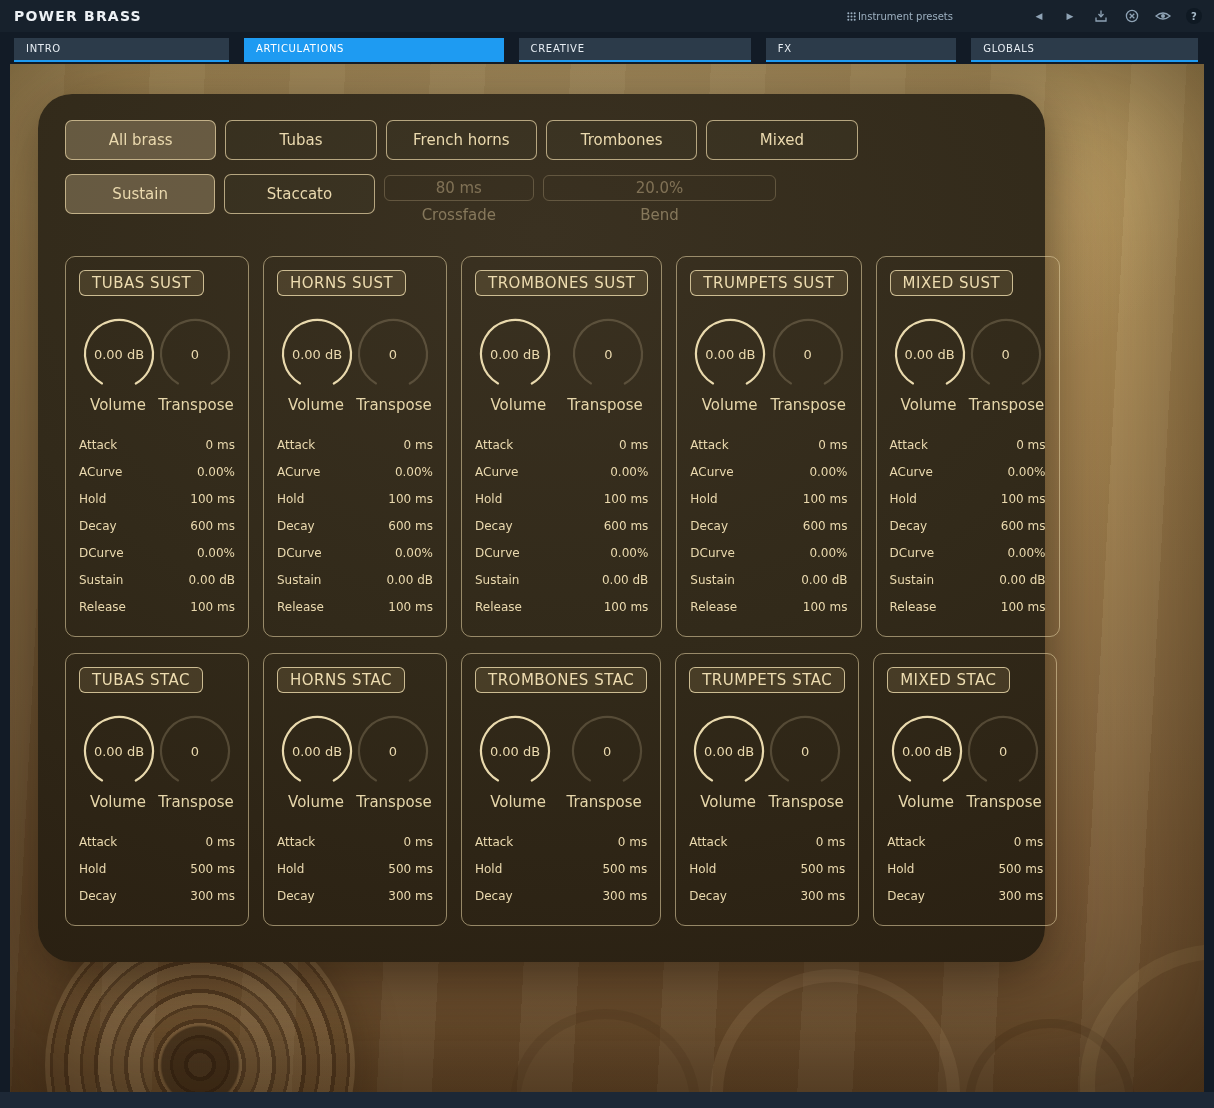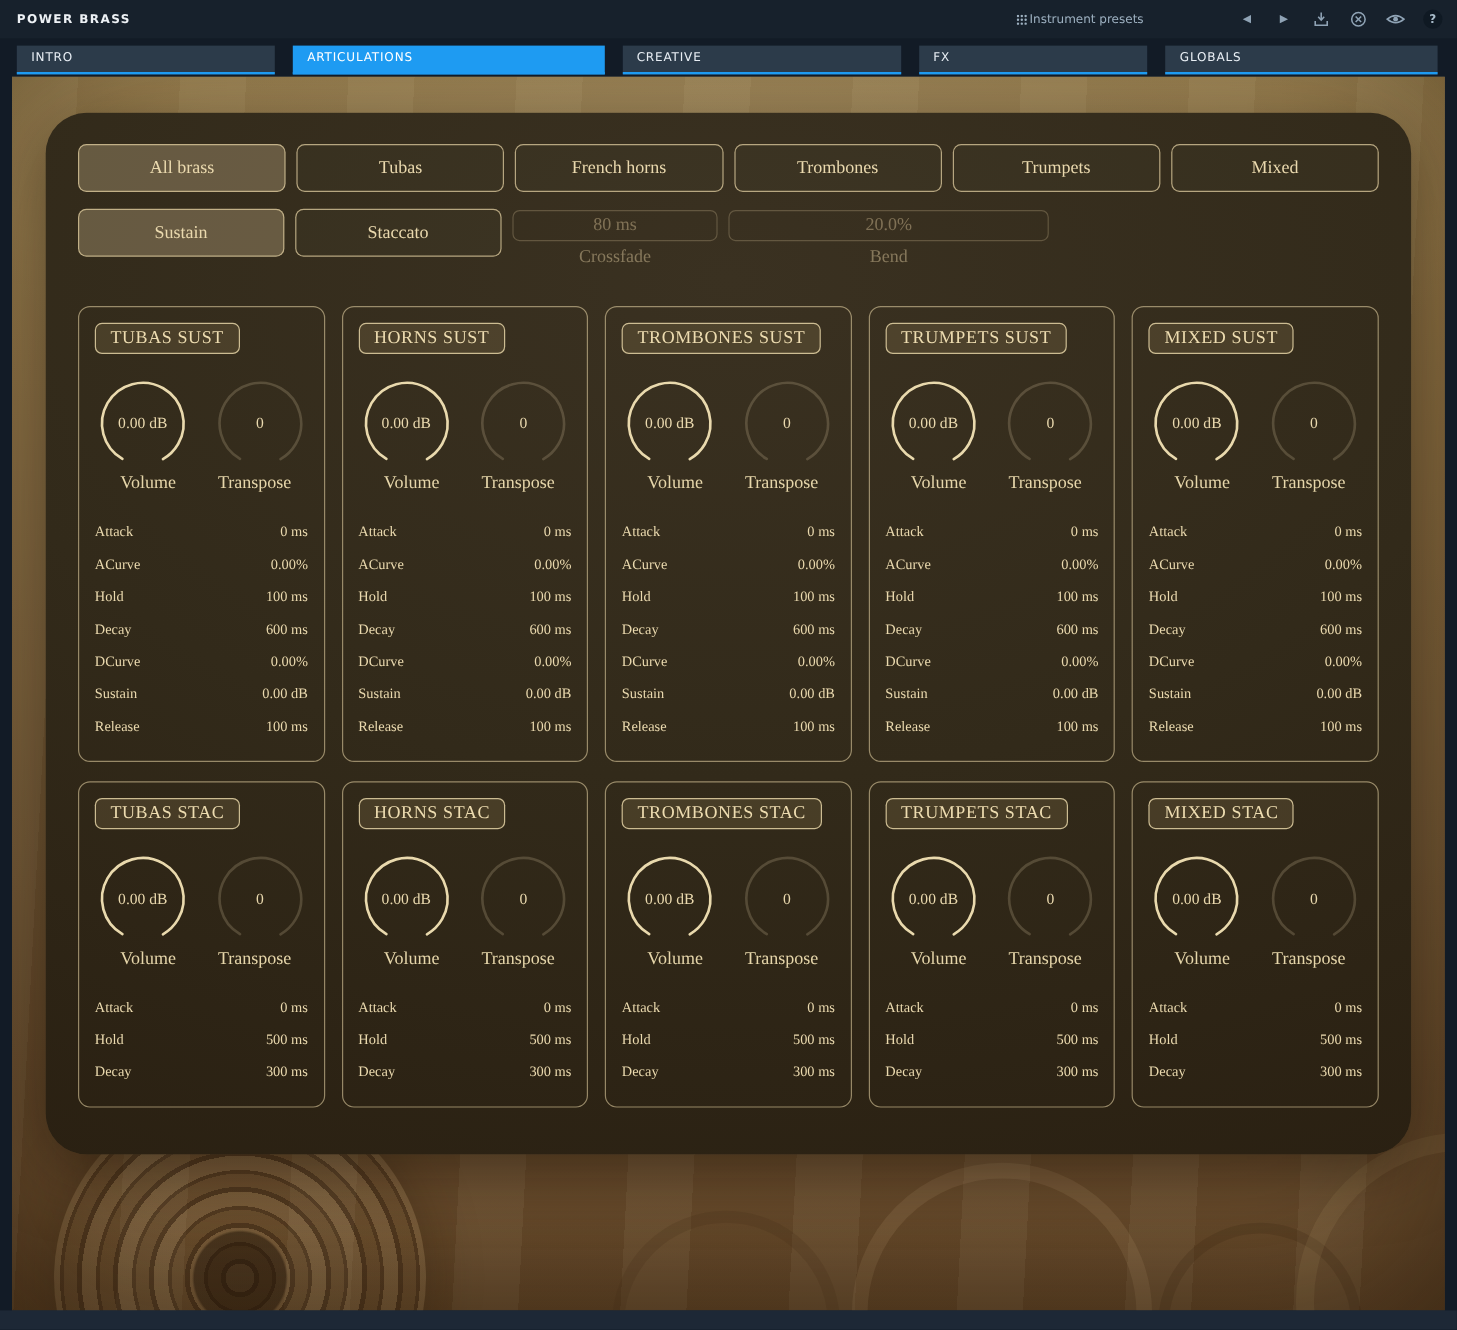--- a/index.html
+++ b/index.html
@@ -11,21 +11,21 @@
     -webkit-font-smoothing:antialiased;
   }
 
   
   .titlebar {
     position:absolute; top:0; left:0; right:0; height:32px;
     background:#17212c;
     display:flex; align-items:center; justify-content:space-between;
     padding:0 12px 0 14px;
   }
-  .tb-title { color:#edf1f5; font-size:10px; font-weight:bold; letter-spacing:1.2px; }
+  .tb-title { color:#edf1f5; font-size:14px; font-weight:bold; letter-spacing:1.2px; }
   .tb-right { display:flex; align-items:center; gap:78px; }
   .presets { display:flex; align-items:center; gap:2px; color:#9db0c0; font-size:10px; cursor:pointer; }
   .tb-icons { display:flex; align-items:center; gap:15px; color:#8fa3b5; }
   .ticon { width:16px; height:16px; display:flex; align-items:center; justify-content:center;
            font-size:9px; cursor:pointer; }
   .ticon.help { background:#0f1923; border-radius:50%; font-size:10px; font-weight:bold; color:#a7bac9; }
 
   
   .tab-bar { position:absolute; top:38px; left:14px; right:16px; display:flex; gap:15px; }
   .tab {
@@ -59,26 +59,25 @@
         rgba(150,120,75,.14) 16px 27px, rgba(52,33,16,.32) 27px 30px);
     box-shadow:0 0 45px rgba(40,25,10,.35);
   }
   .orn1 { left:500px; top:945px; width:190px; height:190px; border:10px solid rgba(80,55,28,.24); }
   .orn2 { left:700px; top:905px; width:250px; height:250px; border:13px solid rgba(214,184,132,.15); }
   .orn3 { left:955px; top:955px; width:170px; height:170px; border:9px solid rgba(70,45,22,.26); }
   .orn4 { left:1070px; top:880px; width:280px; height:280px; border:15px solid rgba(204,174,122,.14); }
 
   
   .panel {
-    position:absolute; left:28px; top:30px; width:1138px; height:868px; z-index:2;
+    position:absolute; left:28px; top:30px; width:1007px; height:868px; z-index:2;
     border-radius:34px;
     background:radial-gradient(120% 100% at 50% 16%, #3a3121 0%, #322a1a 48%, #291f11 100%);
     box-shadow:0 12px 55px rgba(18,9,0,.55);
     padding:26px 27px 0;
-    font-family:Liberation Serif, serif;
   }
 
   
   .btn-row { display:grid; grid-template-columns:repeat(6,1fr); gap:9px; }
   .row2 { display:grid; grid-template-columns:repeat(3,1fr) 1.55fr 1.55fr; gap:9px; margin-top:14px; align-items:start; }
   .btn {
     height:40px; border:1px solid rgba(224,205,160,.75); border-radius:7px;
     display:flex; align-items:center; justify-content:center;
     color:#ead9ae; font-size:15px; background:rgba(255,245,220,.02); cursor:pointer;
   }
@@ -183,21 +182,20 @@
   <div class="ring orn3"></div>
   <div class="ring orn4"></div>
 
   <div class="panel">
 
     <div class="btn-row" id="ens-row">
         <div class="btn selected">All brass</div>
         <div class="btn">Tubas</div>
         <div class="btn">French horns</div>
         <div class="btn">Trombones</div>
-        <div class="btn">Trumpets</div>
         <div class="btn">Mixed</div>
       </div>
 
     <div class="row2" id="row2">
       <div class="btn selected">Sustain</div>
         <div class="btn">Staccato</div>
         <div class="slider-group">
         <div class="slider">
           <span>80 ms</span>
         </div>

